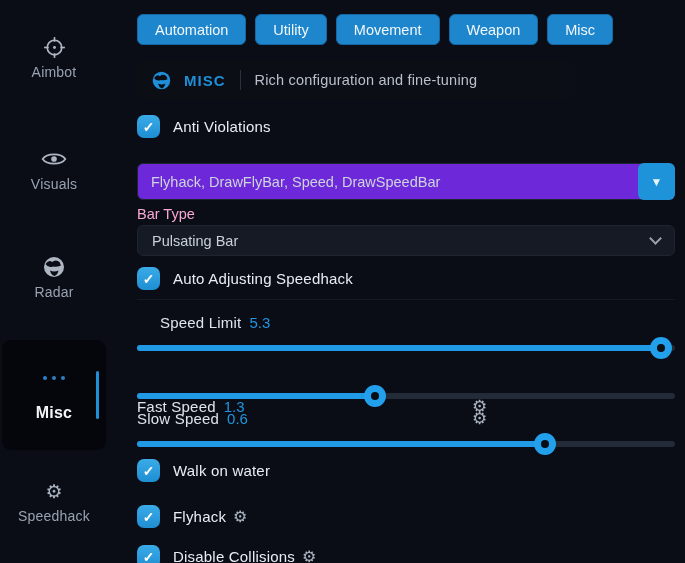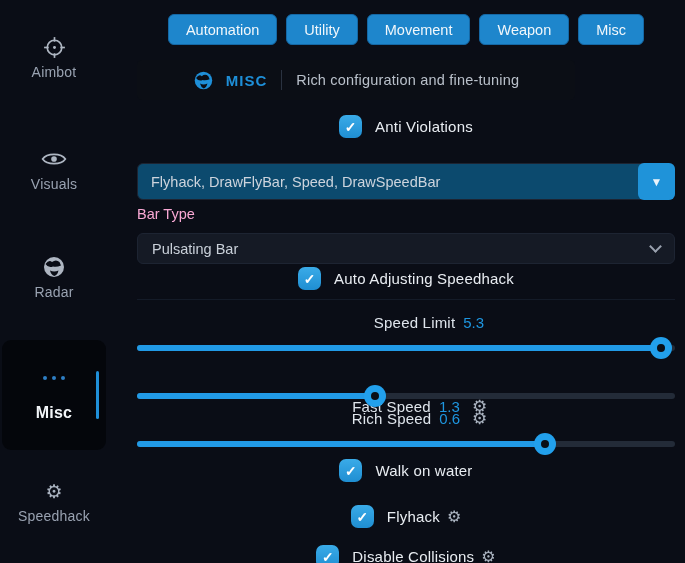--- a/index.html
+++ b/index.html
@@ -18,21 +18,21 @@
   .side-item.sel {
     left:2px; width:104px; height:110px; background:#04060b; border-radius:9px;
   }
   .side-item.sel .dots { position:absolute; left:0; right:0; top:36px; display:flex; justify-content:center; gap:5px; }
   .side-item.sel .dots span { width:4px; height:4px; border-radius:50%; background:#2e7fc4; display:block; }
   .side-item.sel .lbl { position:absolute; left:0; right:0; top:60px; color:#f2f5f8; font-weight:bold; font-size:16px; }
   .side-item.sel .indicator { position:absolute; right:7px; top:31px; width:3px; height:48px; background:#1f8fd8; border-radius:2px; }
   .gear-glyph { font-size:19px; color:#aab3c0; line-height:1; }
   
   .main { position:absolute; left:137px; top:0; width:538px; height:563px; }
-  .row { position:absolute; left:0; width:538px;justify-content:center; }
+  .row { position:absolute; left:0; width:538px; }
   
   .tabs { top:14px; display:flex; gap:9px; }
   .tab {
     height:31px; padding:0 17px; background:#1e86cc; border:1px solid #1568a5;
     border-radius:6px; color:#f2f7fb; font-size:14.5px; display:flex; align-items:center;
     cursor:pointer; white-space:nowrap;
   }
   
   .header-bar {
     top:60px; width:438px; height:40px; background:#0b0e15; border-radius:5px;
@@ -46,33 +46,33 @@
   .cb-box {
     width:23px; height:23px; border-radius:7px; flex:0 0 23px;
     background:linear-gradient(180deg,#3aabe8,#1f8ed2);
     display:flex; align-items:center; justify-content:center; cursor:pointer;
   }
   .cb-box .chk { color:#fff; font-size:14px; font-weight:bold; line-height:1; }
   .cb-label { margin-left:13px; font-size:15px; color:#e9edf2; letter-spacing:.2px; }
   .cb-gear { margin-left:7px; font-size:16px; color:#aab3c0; cursor:pointer; }
   
   .multiselect {
-    top:163px; height:37px; background:#0c4a6e; border:1px solid #1d2432; border-radius:6px;
+    top:163px; height:37px; background:#6d28d9; border:1px solid #1d2432; border-radius:6px;
     display:flex; align-items:center; cursor:pointer;
   }
   .multiselect .val { padding-left:13px; font-size:14.5px; color:#cdd4dd; flex:1; white-space:nowrap; overflow:hidden; }
   .ms-btn {
     width:37px; height:37px; margin:-1px; background:#1f93d9; border-radius:6px;
     display:flex; align-items:center; justify-content:center; cursor:pointer; flex:0 0 37px;
   }
   .ms-btn .arrow { color:#eaf4fb; font-size:12px; }
   
   .bartype-label { top:206px; font-size:14.5px; color:#f9a8d4; }
   .select {
-    top:233px; height:31px; background:#151a25; border:1px solid #1d2432; border-radius:6px;
+    top:225px; height:31px; background:#151a25; border:1px solid #1d2432; border-radius:6px;
     display:flex; align-items:center; padding:0 14px; cursor:pointer;
   }
   .select .val { flex:1; font-size:14.5px; color:#c9d0d9; }
   .chev { width:9px; height:9px; border-right:2px solid #99a1ae; border-bottom:2px solid #99a1ae; transform:rotate(45deg); margin-top:-5px; }
   
   .divider { top:299px; height:1px; background:#141b28; }
   
   .slider-label-row { display:flex; align-items:center; }
   .sl-name { font-size:15px; color:#dfe5ec; letter-spacing:.2px; }
   .sl-value { font-size:15px; color:#1e96e0; font-weight:normal; margin-left:8px; }
@@ -220,21 +220,21 @@
   </div>
   <div class="row slider" style="top:385px;">
     <div class="track">
       <div class="fill" style="width: 44.2%;">
         <div class="handle"></div>
       </div>
     </div>
   </div>
 
   <div class="row slider-label-row" style="top:410px;">
-    <span class="sl-name">Rich Speed</span>
+    <span class="sl-name">Slow Speed</span>
     <span class="sl-value">0.6</span>
     <span class="sl-gear">⚙</span>
   </div>
   <div class="row slider" style="top:433px;">
     <div class="track">
       <div class="fill" style="width: 75.8%;">
         <div class="handle"></div>
       </div>
     </div>
   </div>

